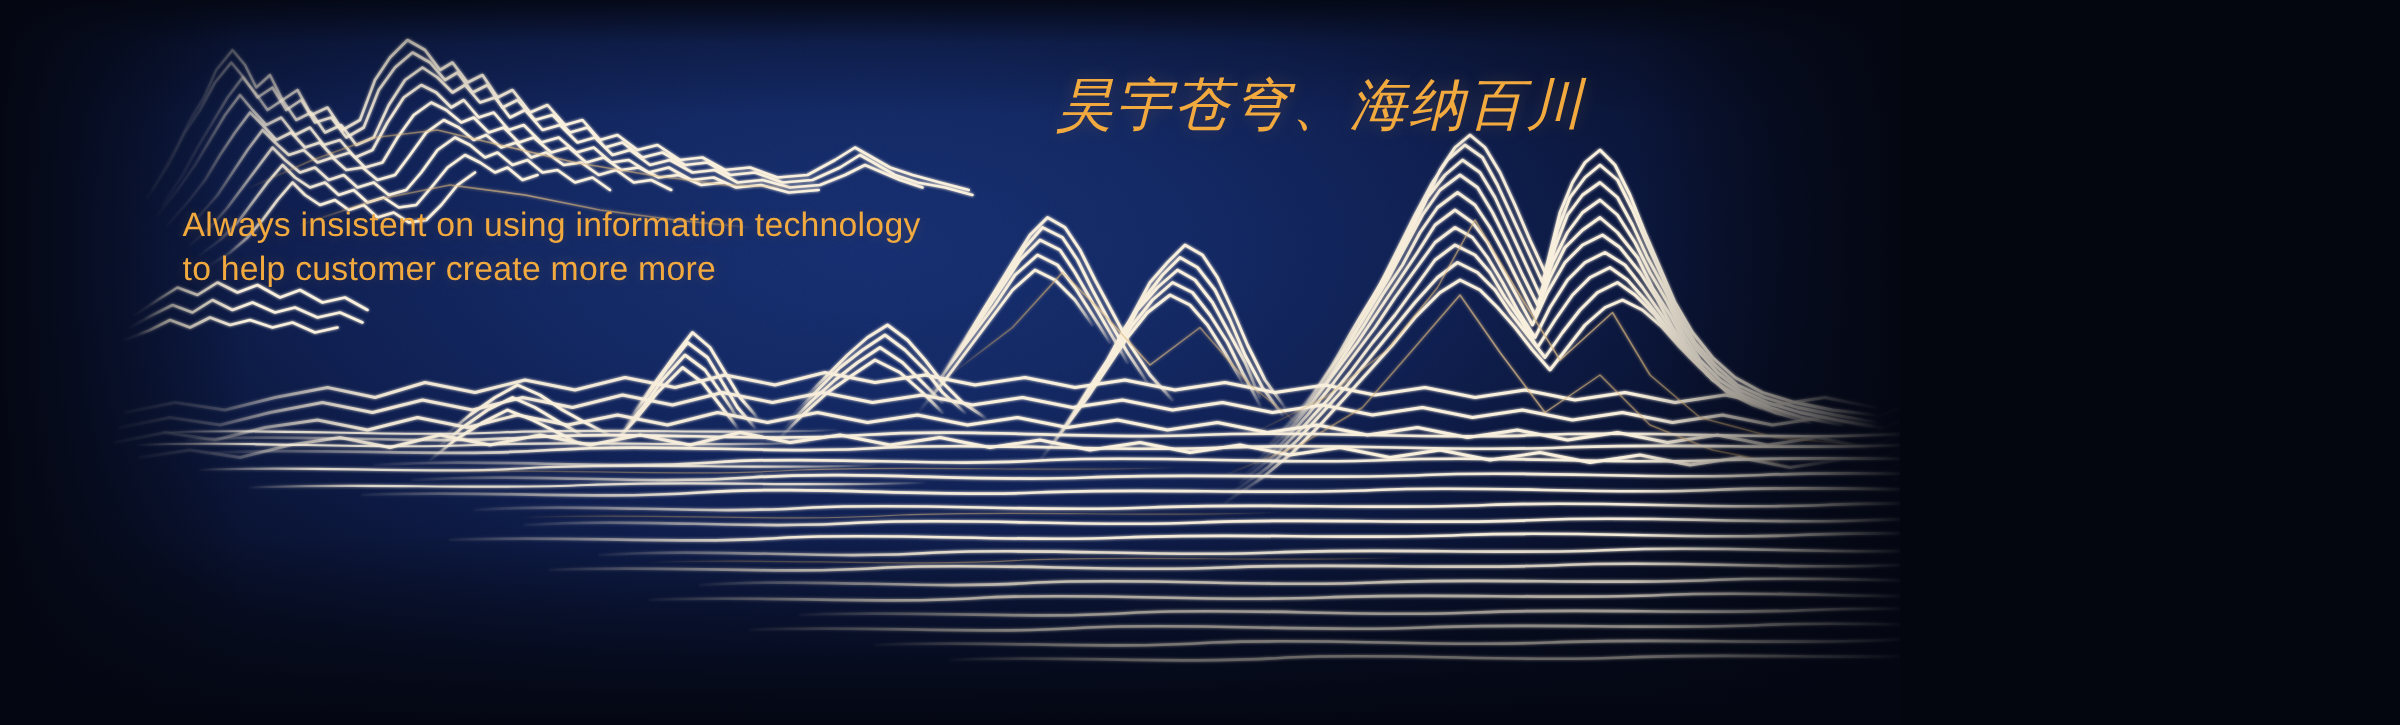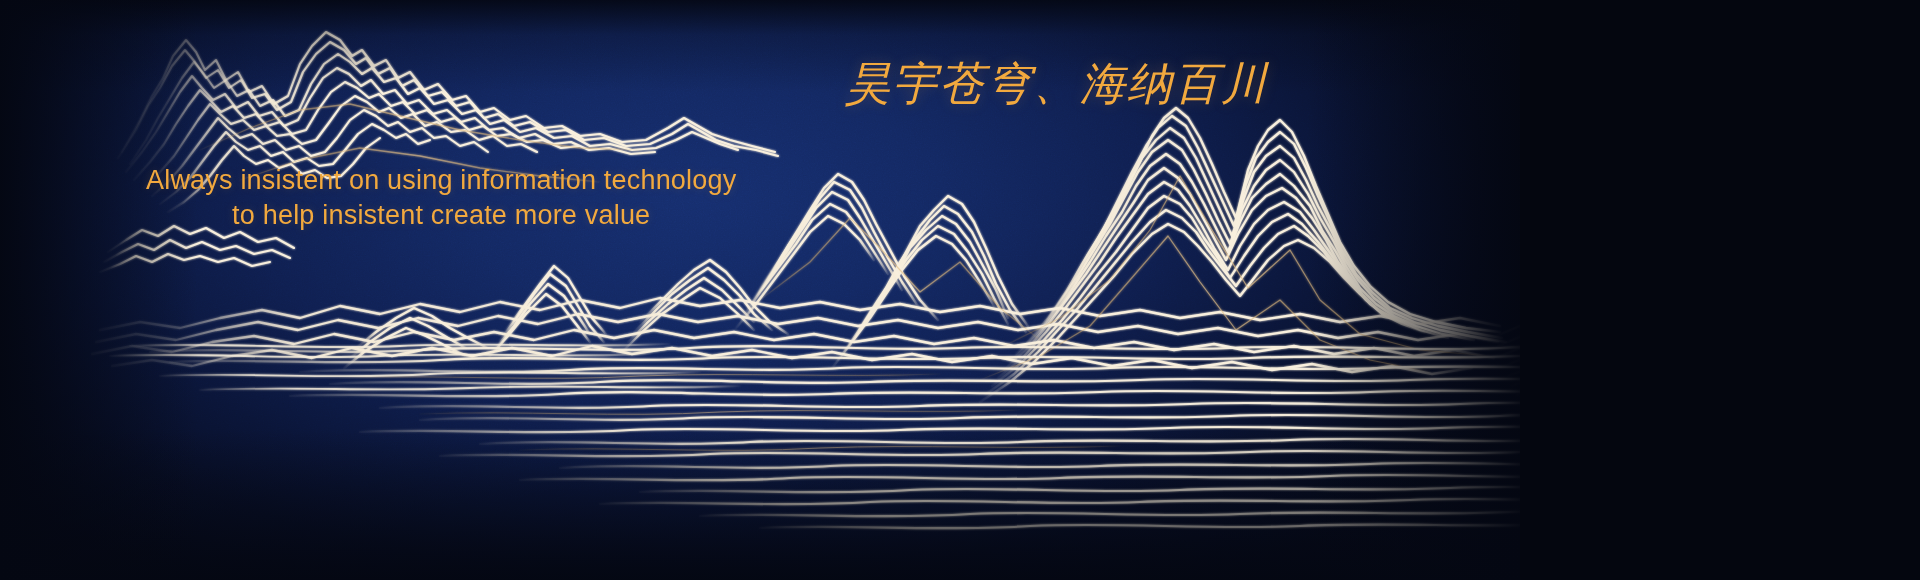--- a/index.html
+++ b/index.html
@@ -6,21 +6,20 @@
   html,body{margin:0;padding:0;background:#04060f;}
   *{box-sizing:border-box;}
 
   .banner{
     position:relative;
     width:1520px;
     height:580px;
     overflow:hidden;
     font-family:"Liberation Sans","DejaVu Sans",sans-serif;
     background:#0a1535;
-    text-align:center;
   }
 
   
   .bg-base{
     position:absolute; inset:0;
     background:
       radial-gradient(ellipse 62% 78% at 46% 34%, #162e6e 0%, #132862 26%, #0f1f50 48%, #0a1538 68%, #070e26 84%, #050a1b 100%);
   }
   .bg-vignette{
     position:absolute; inset:0;
@@ -264,16 +263,16 @@
     </g>
   </svg>
   </div>
 
   <div class="bg-vignette"></div>
 
   <div class="txt-cn">昊宇苍穹、海纳百川</div>
 
   <div class="txt-en">
     <span class="ln">Always insistent on using information technology</span>
-    <span class="ln">to help insistent create more value</span>
+    <span class="ln">to help customer create more more</span>
   </div>
 
 </div>
 
 </body></html>

